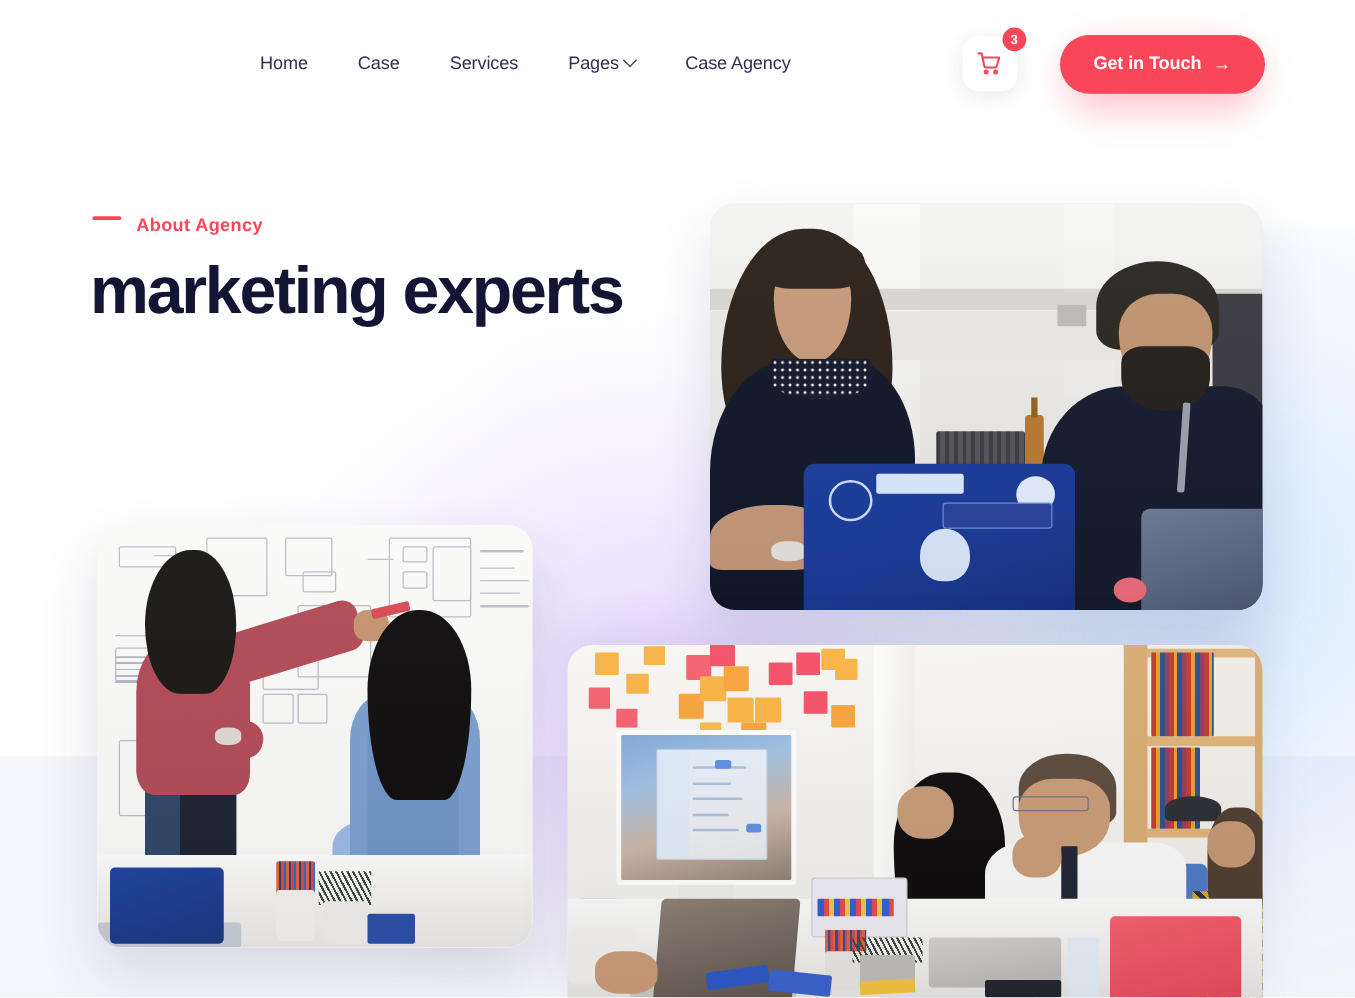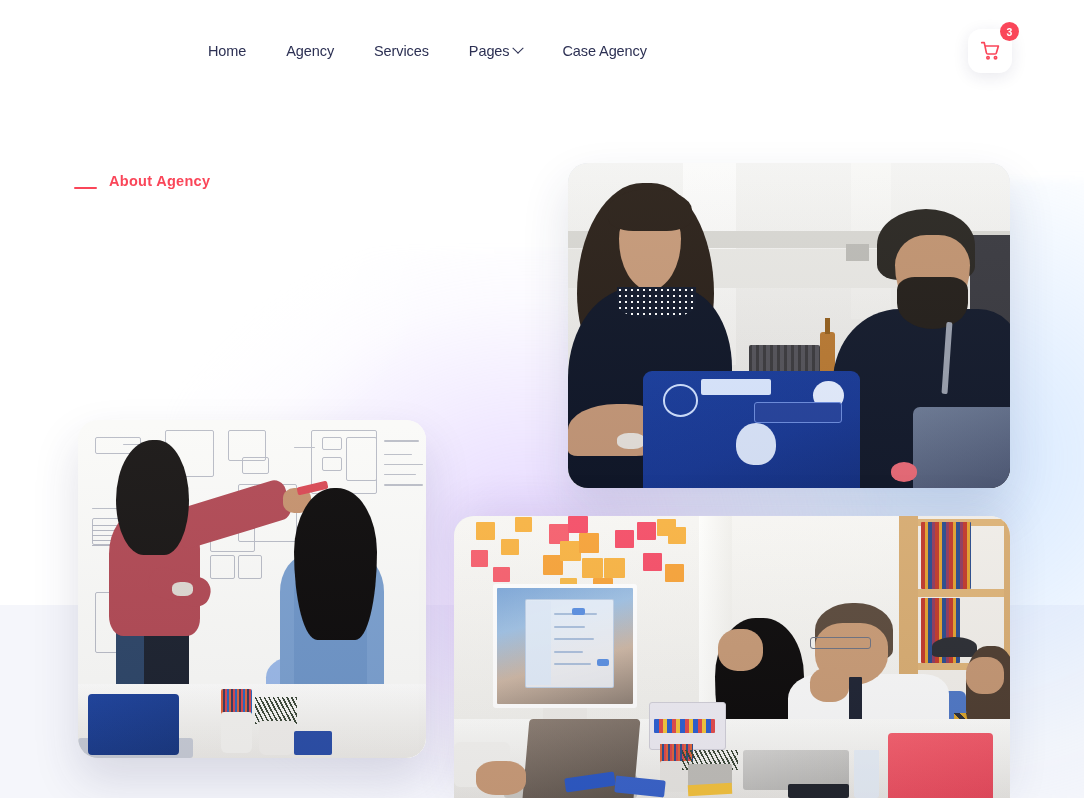--- a/index.html
+++ b/index.html
@@ -217,21 +217,21 @@
   }
   .cta .arrow { font-size: 15px; line-height: 1; }
 
   
   .stage { position: absolute; inset: 0; z-index: 10; }
 
   .eyebrow {
     position: absolute;
     left: 74px; top: 173px;
     display: flex;
-    align-items: flex-end;
+    align-items: flex-start;
     gap: 12px;
   }
   .eyebrow .dash {
     display: block;
     width: 23px; height: 2.5px;
     background: #fa4659;
     border-radius: 2px;
   }
   .eyebrow .txt {
     font-size: 14.5px;
@@ -427,21 +427,21 @@
 </div>
 
 <header class="header">
 
 
   <nav class="nav">
     <span class="nav-item">
       <span>Home</span>
     </span>
     <span class="nav-item">
-      <span>Agency</span>
+      <span>Case</span>
     </span>
     <span class="nav-item">
       <span>Services</span>
     </span>
     <span class="nav-item">
       <span>Pages</span>
       <span class="chev"></span>
     </span>
     <span class="nav-item">
       <span>Case Agency</span>
@@ -452,32 +452,40 @@
 
     <div class="cart">
       <svg width="21" height="20" viewBox="0 0 24 24" fill="none" stroke="#fa4659" stroke-width="2" stroke-linecap="round" stroke-linejoin="round">
         <circle cx="9" cy="20" r="1.4"></circle>
         <circle cx="18" cy="20" r="1.4"></circle>
         <path d="M1.5 2h3l2.6 12.2a1.8 1.8 0 0 0 1.8 1.4h8.4a1.8 1.8 0 0 0 1.8-1.4L21.5 6H5.2"></path>
       </svg>
       <span class="cart-badge">3</span>
     </div>
 
+    <div class="cta-wrap">
+      <span class="cta-glow"></span>
+      <button class="cta">
+        <span>Get in Touch</span>
+        <span class="arrow">→</span>
+      </button>
+    </div>
 
   </div>
 </header>
 
 <main class="stage">
 
   <div class="eyebrow">
     <span class="dash"></span>
     <span class="txt">About Agency</span>
   </div>
 
   <h1 class="headline">
+    <span class="l2">marketing experts</span>
   </h1>
 
 
   <figure class="photo photo-1">
     <span class="p1-wallA"></span>
     <span class="p1-beamA"></span>
     <span class="p1-beamB"></span>
     <span class="p1-shelf2"></span>
     <span class="p1-shelf"></span>
     <span class="p1-vent"></span>

